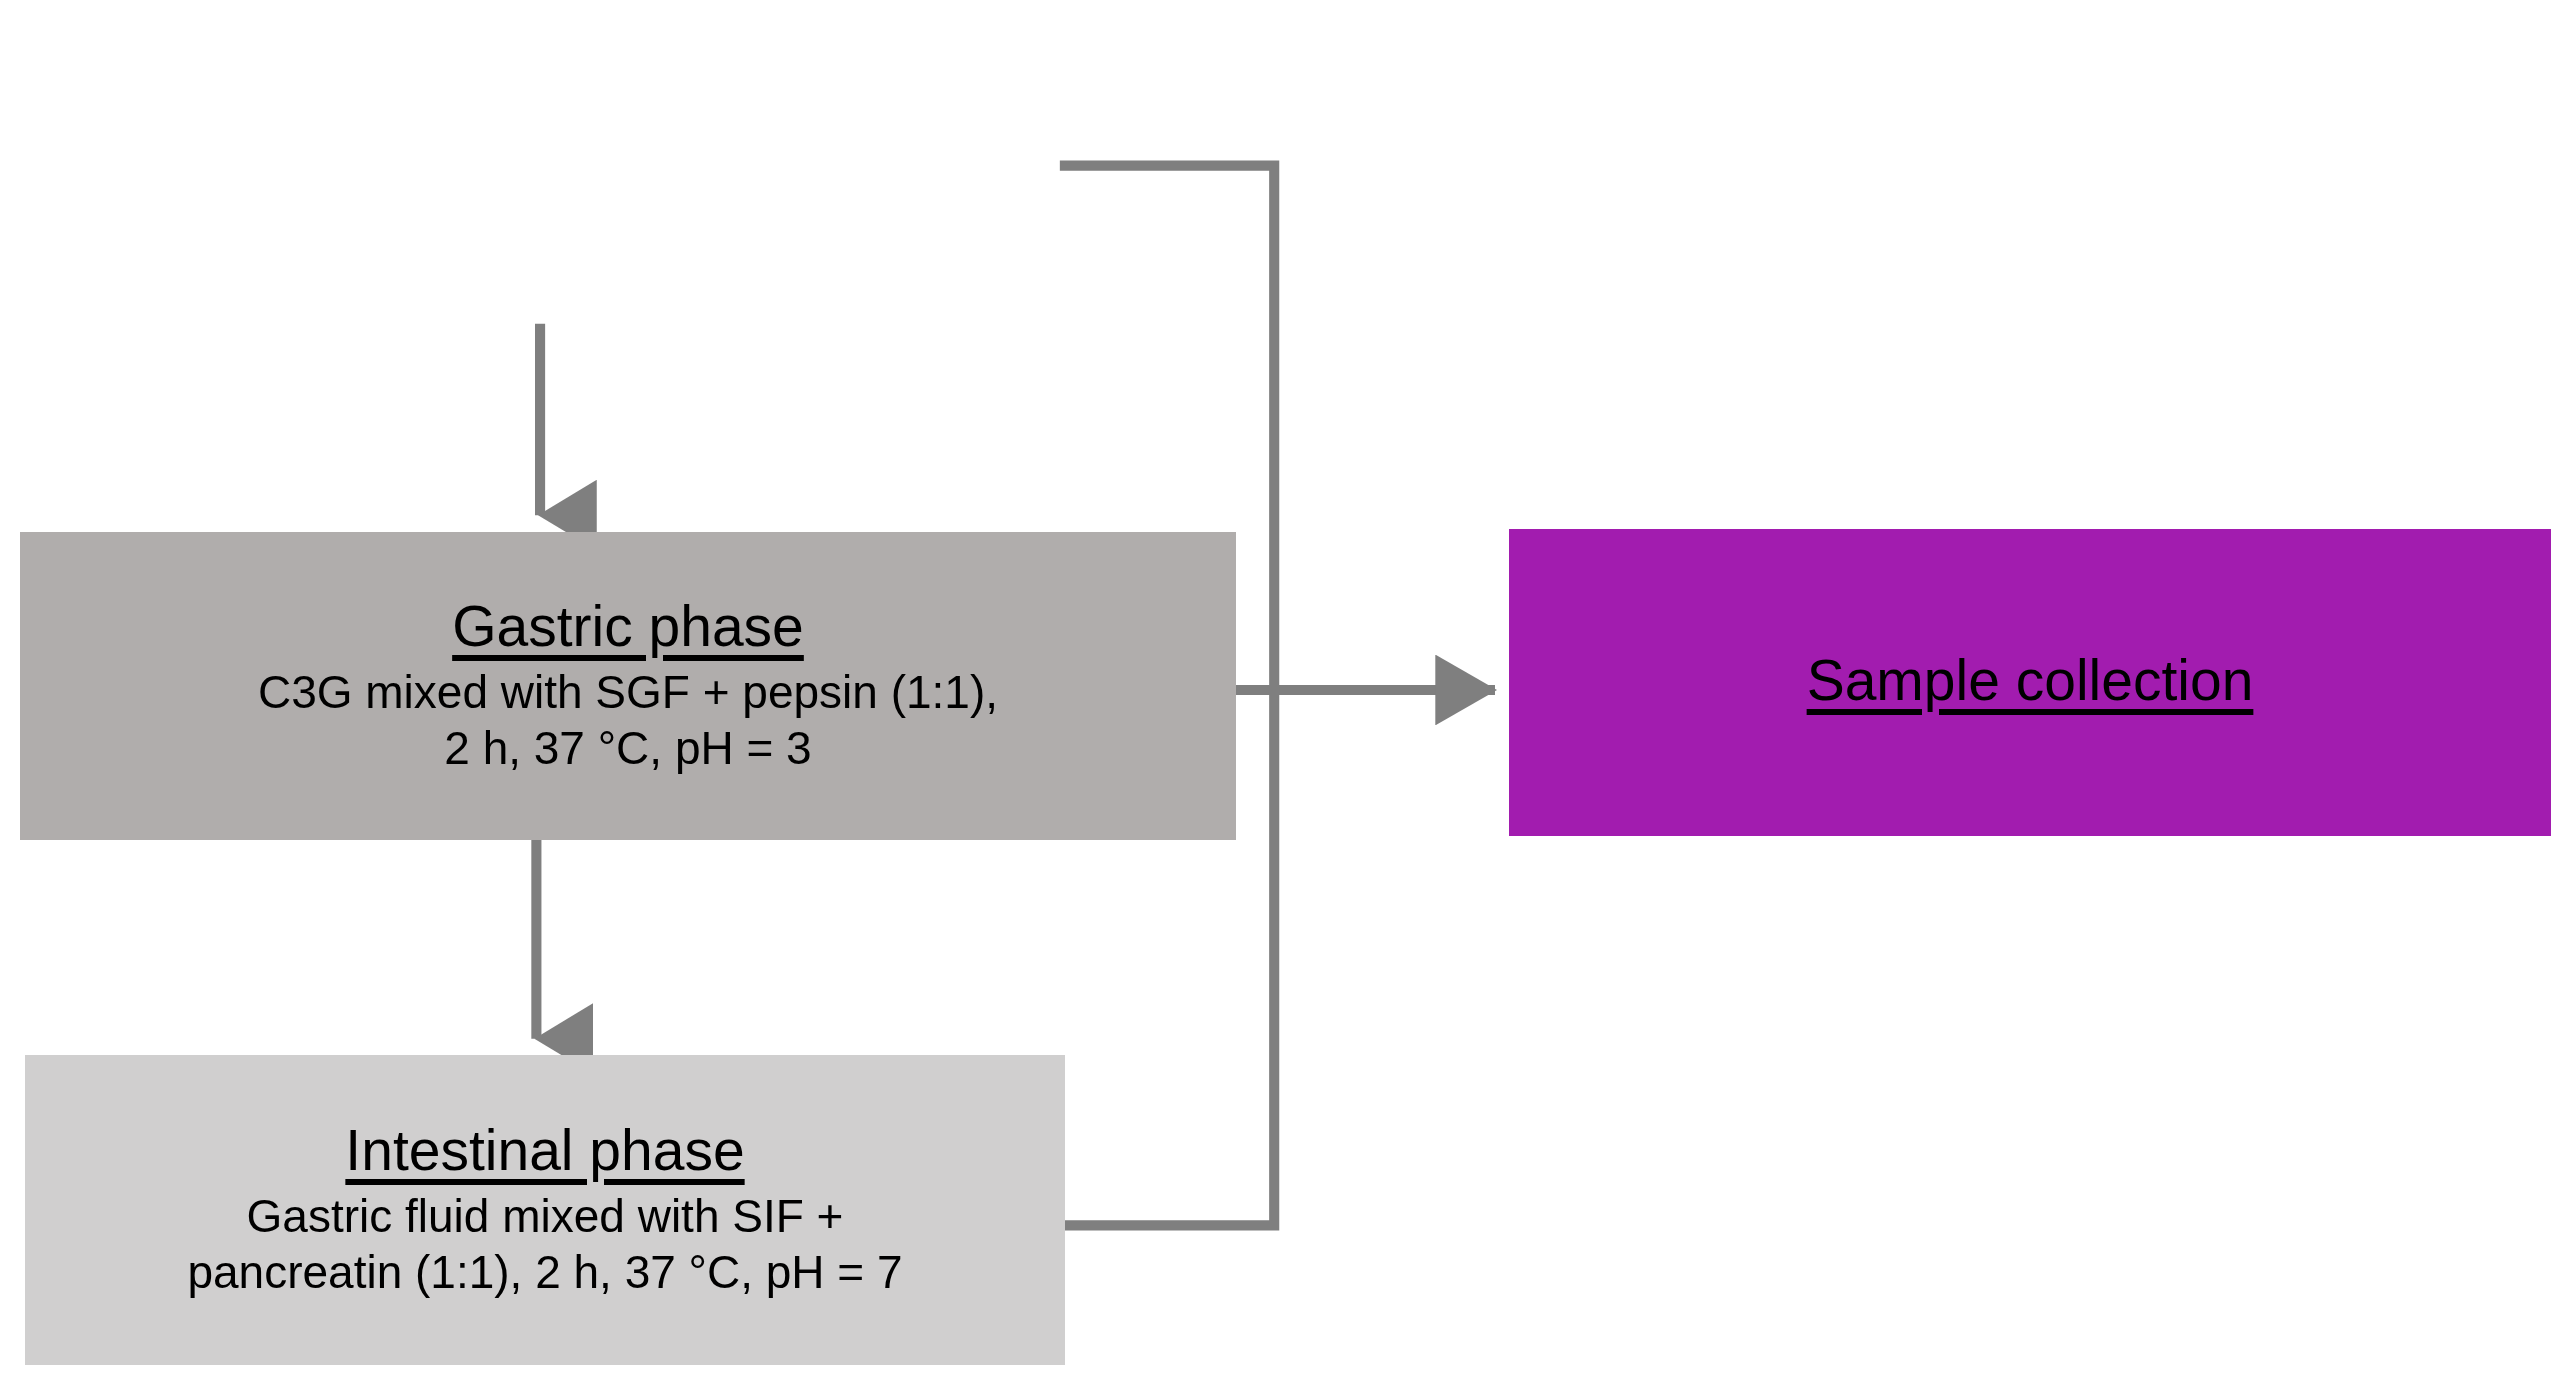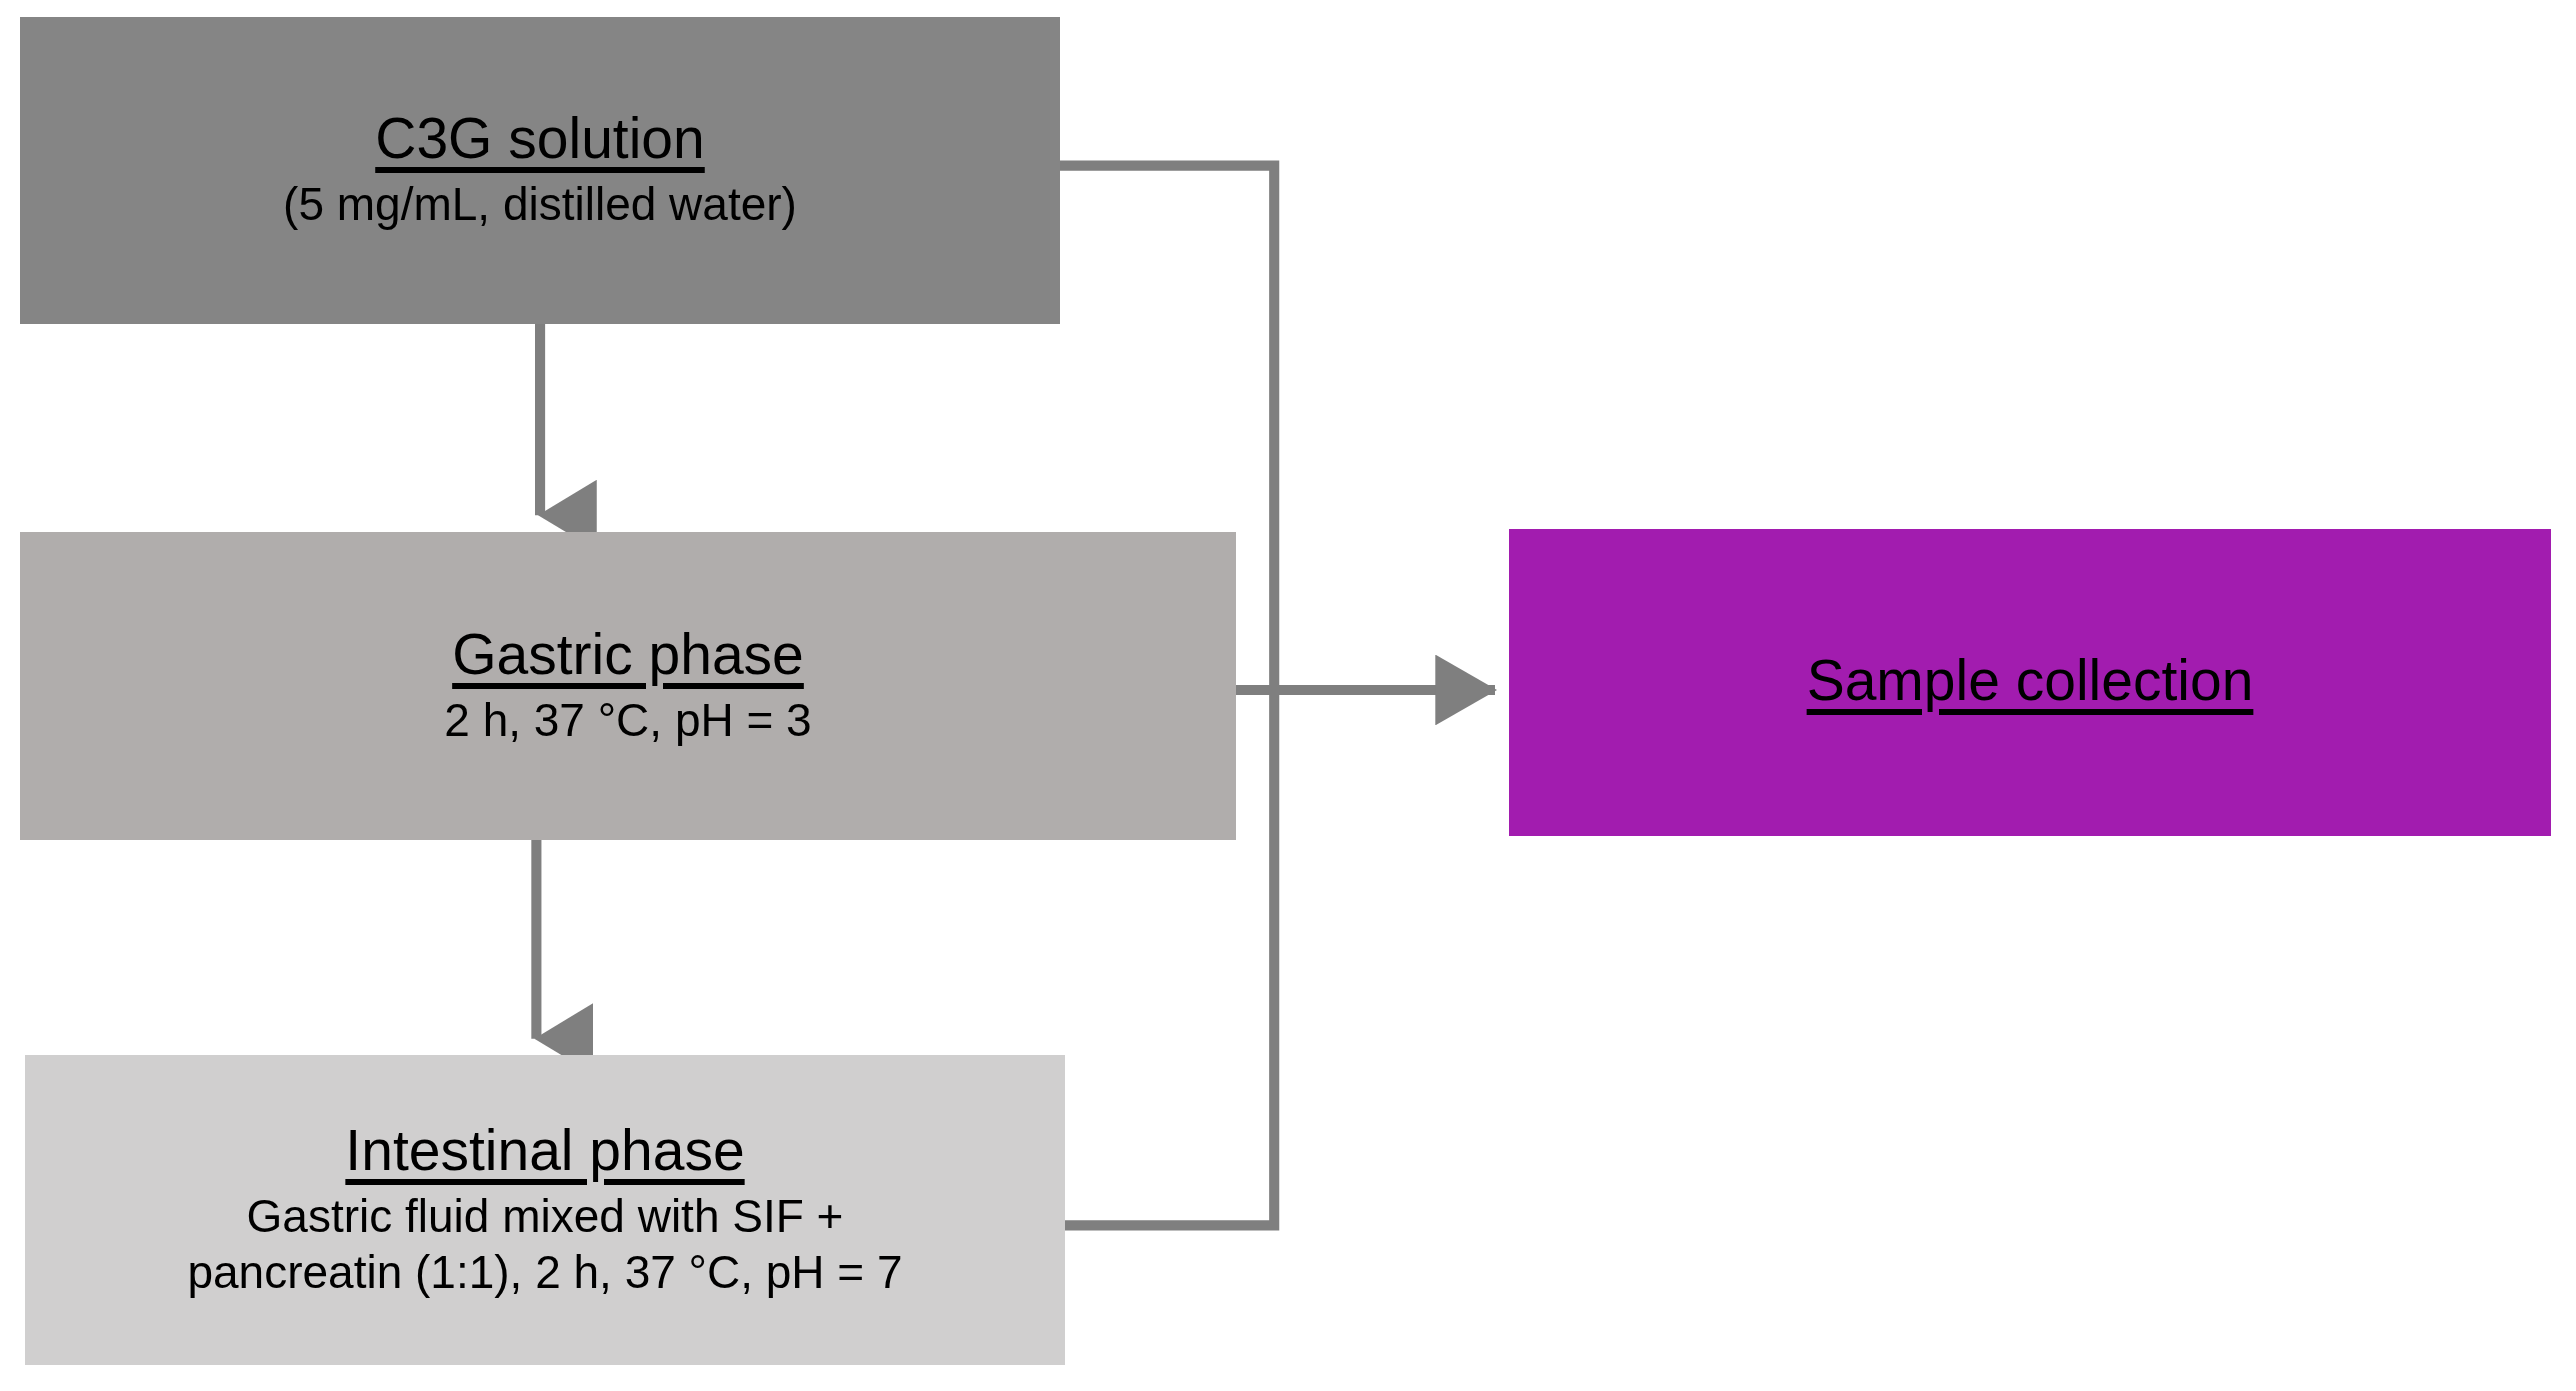--- a/index.html
+++ b/index.html
@@ -96,27 +96,24 @@
 
     <line x1="583" y1="913" x2="583" y2="1129" stroke="#7f7f7f" stroke-width="11" marker-end="url(#arrowDown)"></line>
 
     <path d="M 1152 180 L 1385 180 L 1385 750" fill="none" stroke="#7f7f7f" stroke-width="11" stroke-linecap="butt" stroke-linejoin="miter"></path>
 
     <path d="M 1157 1332 L 1385 1332 L 1385 750" fill="none" stroke="#7f7f7f" stroke-width="11" stroke-linecap="butt" stroke-linejoin="miter"></path>
 
     <line x1="1152" y1="750" x2="1625" y2="750" stroke="#7f7f7f" stroke-width="11" marker-end="url(#arrowRight)"></line>
   </svg>
 
-  <div class="node" id="node-c3g">
-    <div class="node-title">C3G solution</div>
-    <div class="node-line">(5 mg/mL, distilled water)</div>
-  </div>
 
   <div class="node" id="node-gastric">
     <div class="node-title">Gastric phase</div>
+    <div class="node-line">C3G mixed with SGF + pepsin (1:1),</div>
     <div class="node-line">2 h, 37 °C, pH = 3</div>
   </div>
 
   <div class="node" id="node-intestinal">
     <div class="node-title">Intestinal phase</div>
     <div class="node-line">Gastric fluid mixed with SIF +</div>
     <div class="node-line">pancreatin (1:1), 2 h, 37 °C, pH = 7</div>
   </div>
 
   <div class="node" id="node-sample">

